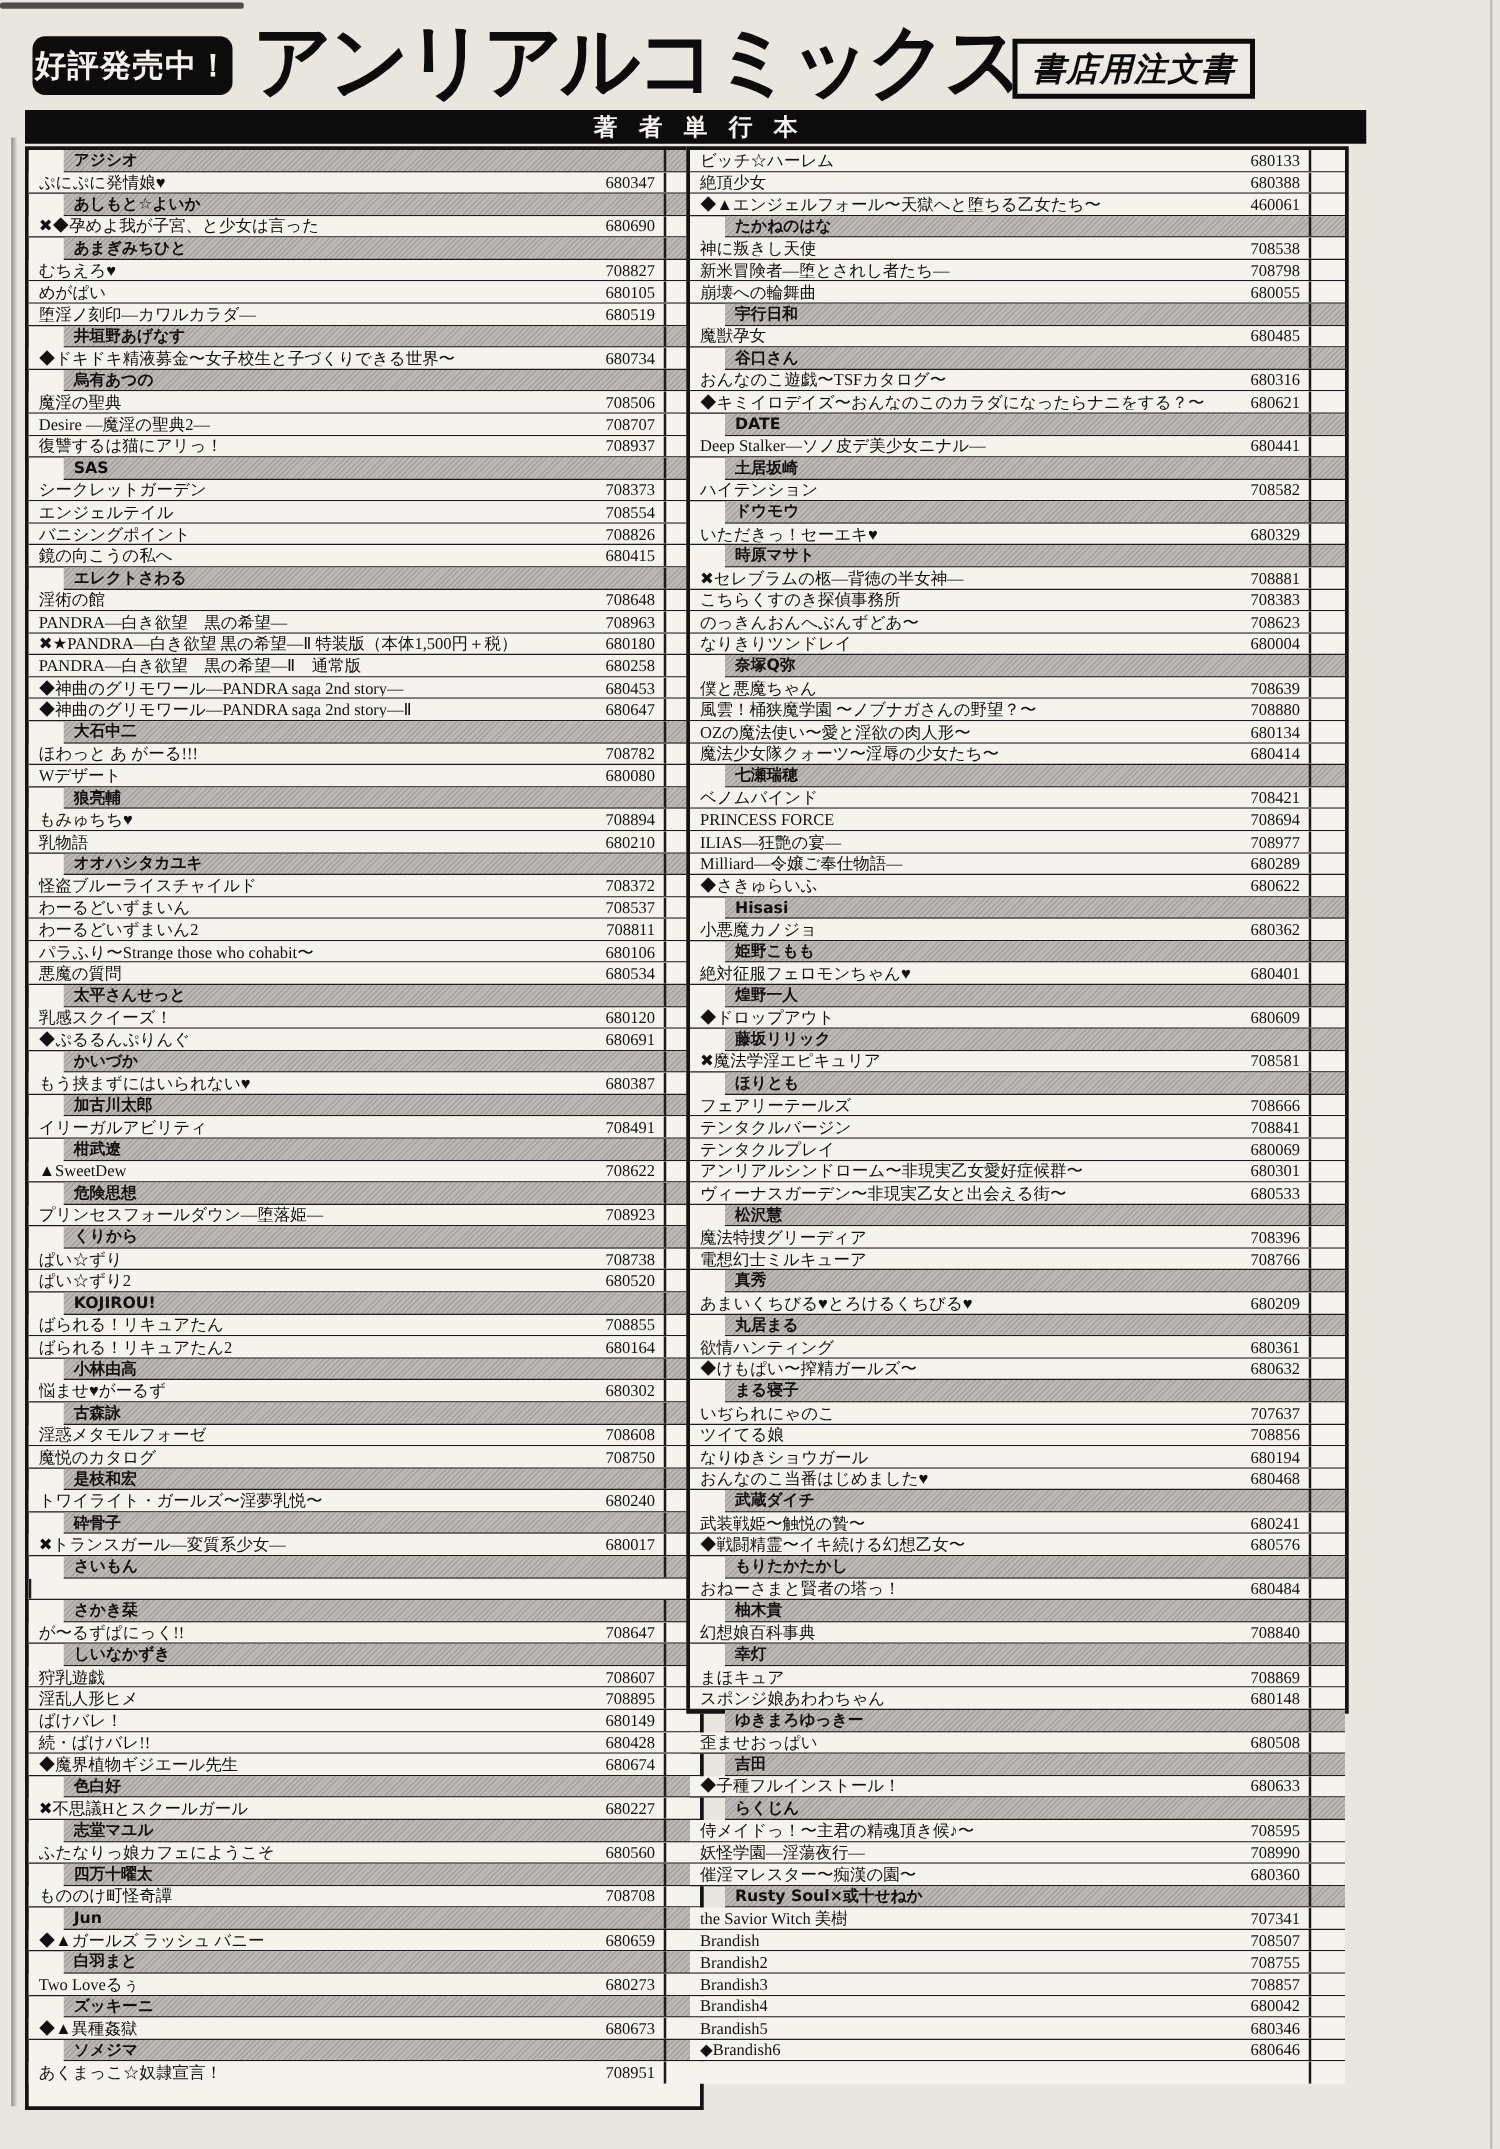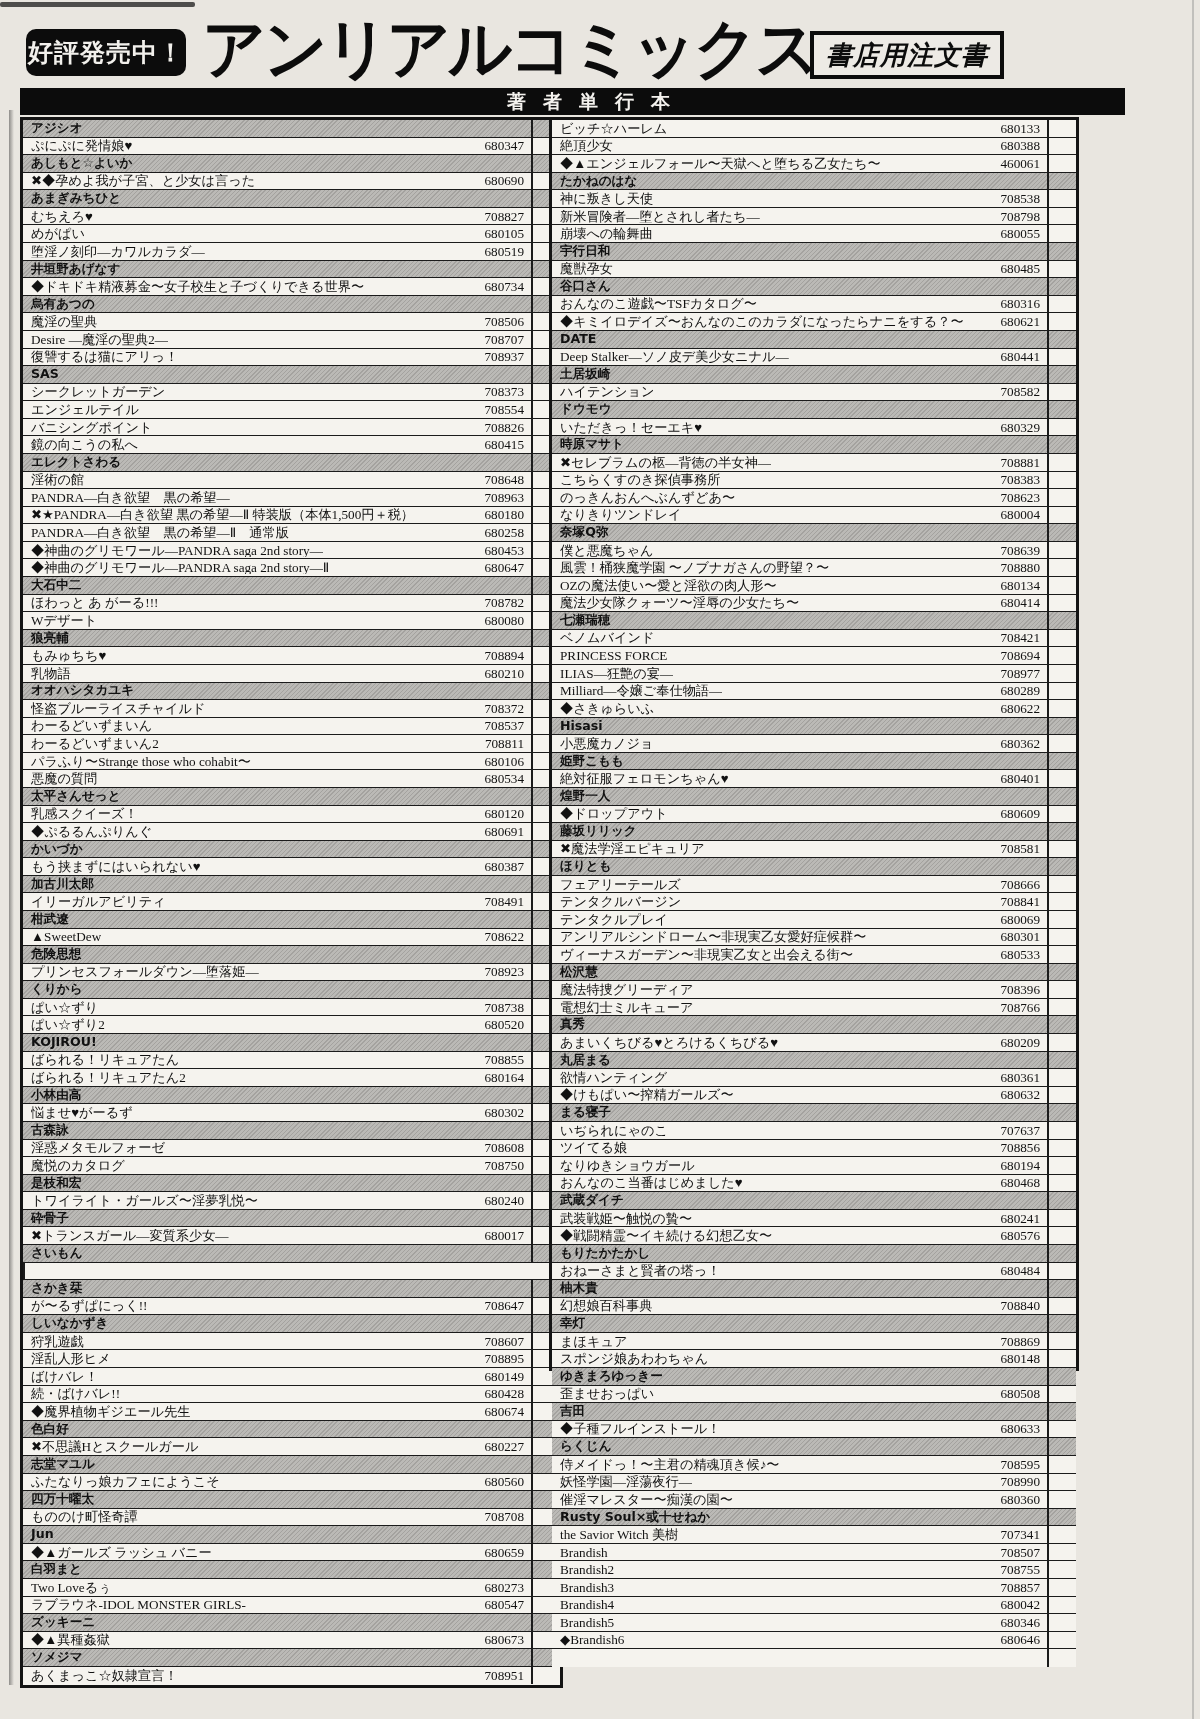--- a/index.html
+++ b/index.html
@@ -35,39 +35,40 @@
     border:4px solid #0c0c0c;background:#edeae5;
     display:flex;align-items:center;justify-content:center;
     font-family:"DejaVu Sans","Liberation Sans",sans-serif;
     font-weight:900;font-size:26px;letter-spacing:1px;color:#0c0c0c;font-style:italic;
   }
   .section-bar{
     position:absolute;left:20px;top:88px;width:1073px;height:27px;
     background:#0c0c0c;color:#f4f2ee;
     display:flex;align-items:center;justify-content:center;
     font-family:"DejaVu Sans","Liberation Sans",sans-serif;
-    font-weight:bold;font-size:19px;letter-spacing:17px;text-indent:17px;padding-left:32px;
+    font-weight:bold;font-size:19px;letter-spacing:17px;text-indent:17px;
   }
 
   
   .otable{
     position:absolute;top:117px;border:3px solid #141414;background:#f5f3ee;
     box-sizing:border-box;
   }
   .otable.left{left:20px;width:543px;height:1571px;}
   .otable.right{left:549px;width:530px;height:1254px;}
   .row{
     display:flex;height:17.58px;box-sizing:border-box;
     border-bottom:1px solid #1b1b1b;
     background:#f5f3ee;overflow:hidden;
   }
   .row:last-child{border-bottom:none;}
   .row.author{
     background-color:#b2b0ac;
     background-image:repeating-linear-gradient(135deg,rgba(0,0,0,.08) 0 1px,rgba(255,255,255,.12) 1px 3px);
+    margin-left:28px;
   }
   .cell-main{
     flex:1;display:flex;align-items:center;justify-content:space-between;
     padding:0 7px 0 8px;min-width:0;
   }
   .title{
     font-family:"Liberation Serif",serif;font-size:13.2px;line-height:1;
     white-space:nowrap;overflow:hidden;
   }
   .code{
@@ -643,27 +644,20 @@
       </div>
       <div class="cell-check"></div>
     </div>
     <div class="row book">
       <div class="cell-main">
         <span class="title">Two Loveるぅ</span>
         <span class="code">680273</span>
       </div>
       <div class="cell-check"></div>
     </div>
-    <div class="row book">
-      <div class="cell-main">
-        <span class="title">ラブラウネ-IDOL MONSTER GIRLS-</span>
-        <span class="code">680547</span>
-      </div>
-      <div class="cell-check"></div>
-    </div>
     <div class="row author">
       <div class="cell-main">
         <span class="author-name">ズッキーニ</span>
       </div>
       <div class="cell-check"></div>
     </div>
     <div class="row book">
       <div class="cell-main">
         <span class="title">◆▲異種姦獄</span>
         <span class="code">680673</span>

